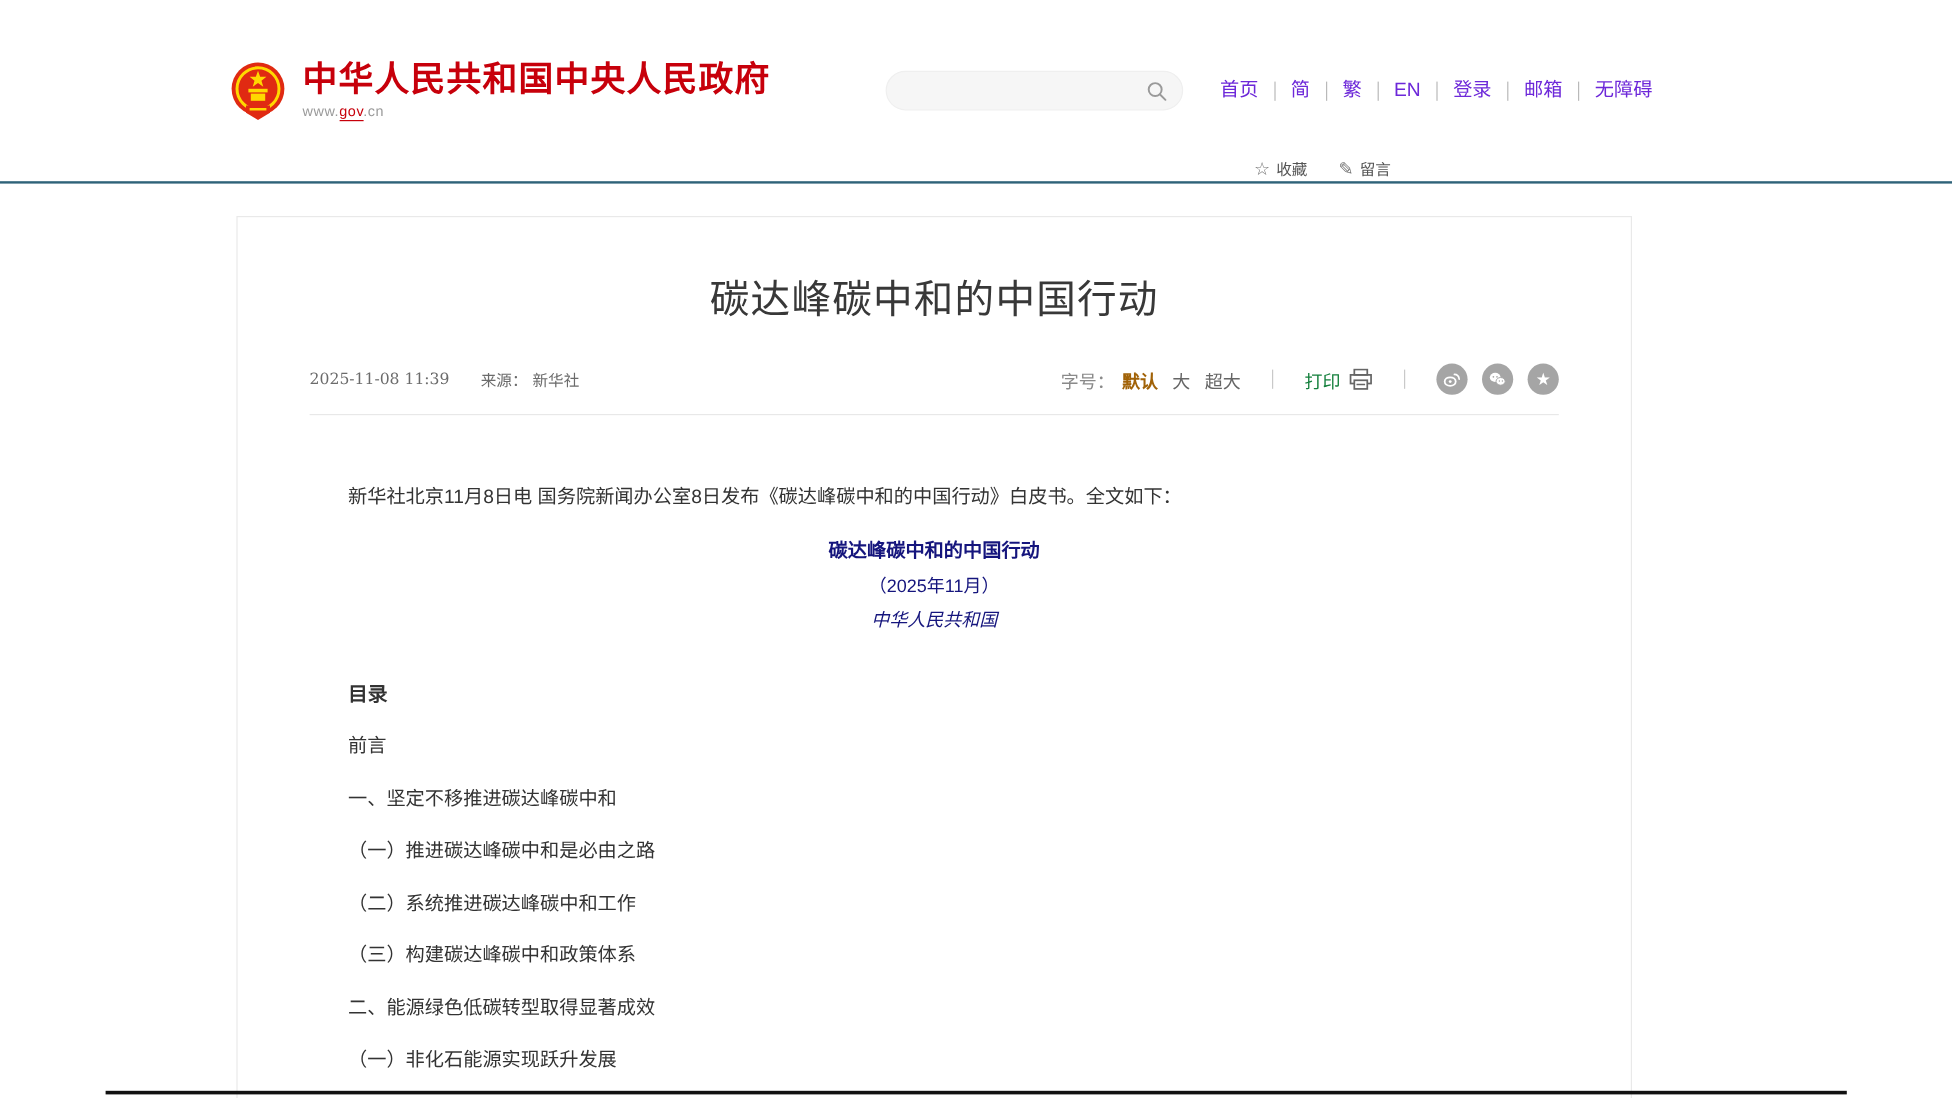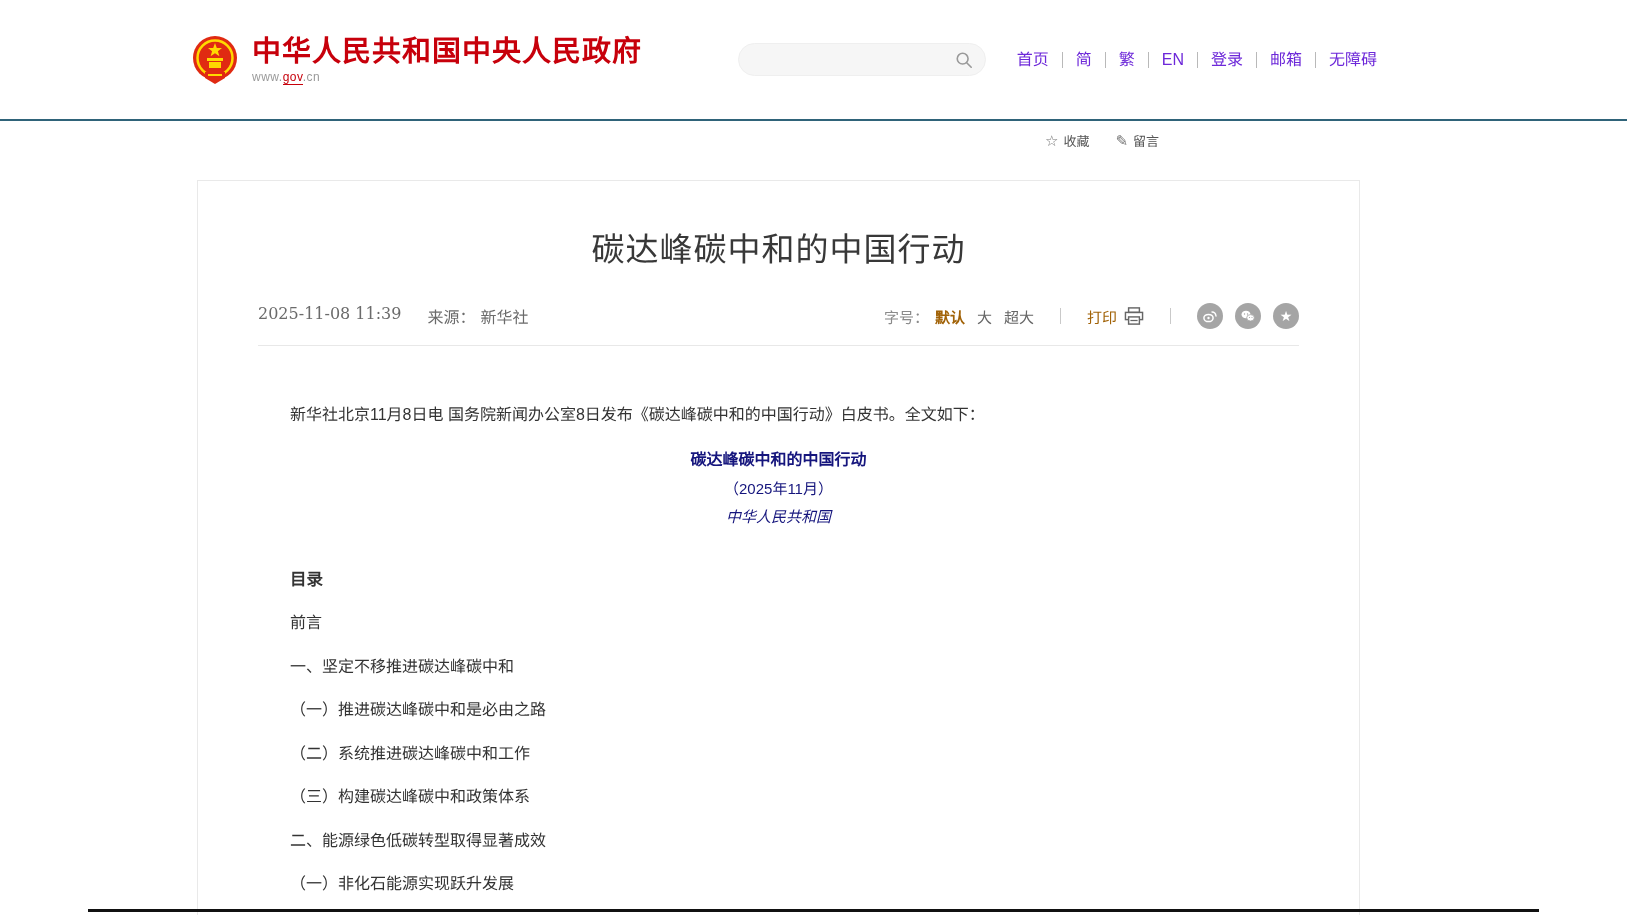--- a/index.html
+++ b/index.html
@@ -4,21 +4,21 @@
 <style>
   * { margin:0; padding:0; box-sizing:border-box; }
   html,body { background:#ffffff; }
   body {
     width:1627px; height:915px; position:relative; overflow:hidden;
     font-family:"Liberation Sans","DejaVu Sans",sans-serif; color:#333;
   }
 
   
   .site-header {
-    height:121px; background:#fff; border-bottom:2px solid #2f6379;
+    height:153px; background:#fff; border-bottom:2px solid #2f6379;
     display:flex; align-items:center; padding:0 250px 0 192px;
   }
   .brand { display:flex; align-items:center; gap:14px; }
   .emblem { width:46px; height:52px; flex:0 0 auto; }
   .brand-text .site-title {
     color:#c7000b; font-size:29px; font-weight:bold; letter-spacing:1px; line-height:32px;
   }
   .site-url { font-size:12px; margin-top:3px; color:#9a9a9a; letter-spacing:0.5px; }
   .site-url .u-gov { color:#c7000b; border-bottom:1px solid #c7000b; }
 
@@ -57,31 +57,31 @@
   .article-title {
     text-align:center; font-size:33px; font-weight:500; color:#383838;
     margin-top:42px; letter-spacing:1px;
   }
 
   .meta-row {
     display:flex; align-items:center; margin:32px 60px 0 60px;
     padding-bottom:16px; border-bottom:1px solid #e8e8e8;
   }
   .meta-left {
-    display:flex; align-items:flex-start; gap:26px;
-    font-family:"DejaVu Serif","Liberation Serif",serif; font-size:16px; color:#6b6b6b;
+    display:flex; align-items:center; gap:26px;
+    font-family:"DejaVu Serif","Liberation Serif",serif; font-size:13px; color:#6b6b6b;
   }
   .meta-spacer { flex:1; }
   .meta-right { display:flex; align-items:center; font-size:15px; color:#777; }
   .fs-label { color:#8a8a8a; margin-right:6px; }
   .fs-options { display:flex; align-items:center; gap:12px; }
   .fs-option { cursor:pointer; color:#666; }
   .fs-option.selected { color:#a16207; font-weight:bold; }
   .meta-divider { width:1px; height:16px; background:#c9c9c9; margin:0 26px; }
-  .print-link { display:flex; align-items:center; gap:7px; color:#a16207; cursor:pointer; }
+  .print-link { display:flex; align-items:center; gap:7px; color:#15803d; cursor:pointer; }
   .print-icon { width:20px; height:18px; }
   .share-icons { display:flex; align-items:center; gap:12px; }
   .share-circle {
     width:26px; height:26px; border-radius:50%; background:#a5a5a5;
     display:flex; align-items:center; justify-content:center; cursor:pointer;
   }
   .share-circle svg { width:16px; height:16px; }
   .share-star-glyph { color:#fff; font-size:14px; line-height:1; }
 
   

